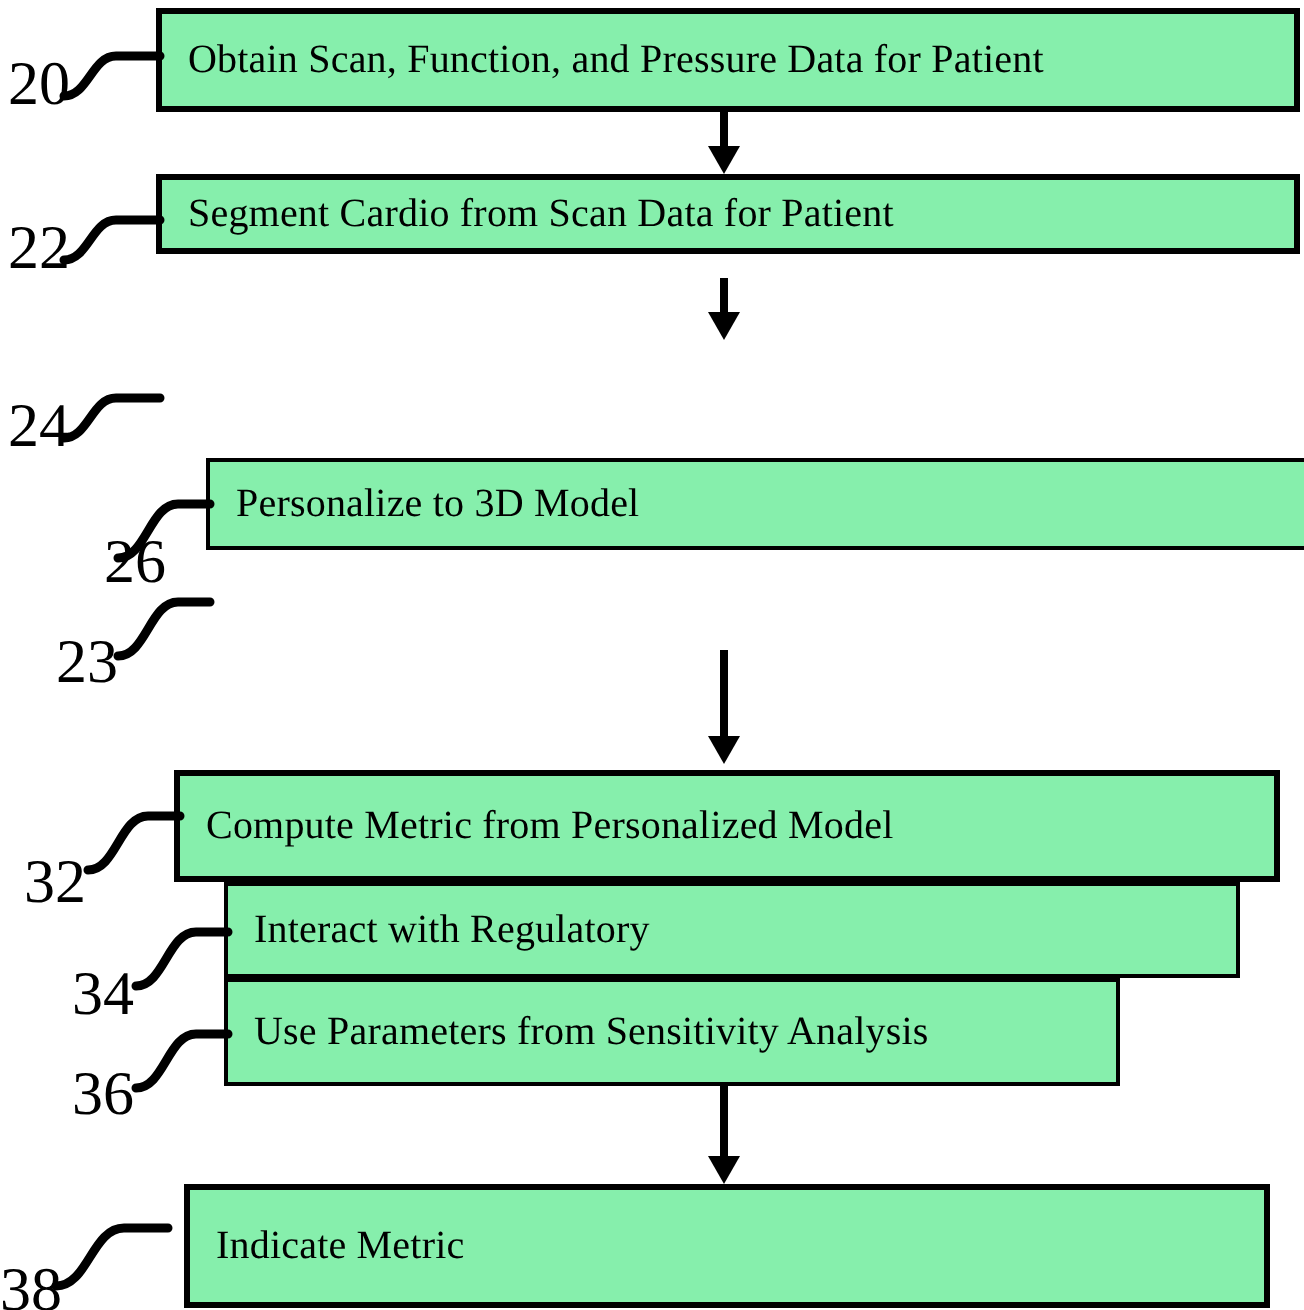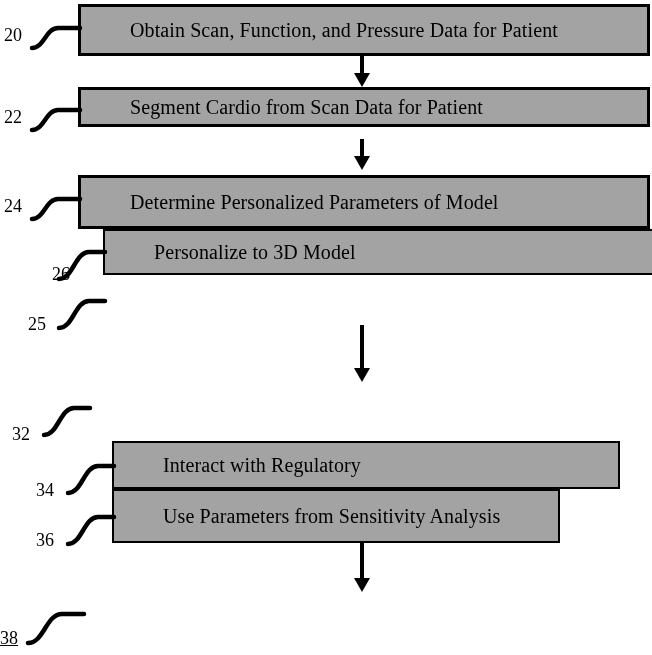--- a/index.html
+++ b/index.html
@@ -12,39 +12,38 @@
     width: 652px;
     height: 655px;
     background: #ffffff;
     overflow: hidden;
     font-family: "Liberation Serif", "DejaVu Serif", serif;
   }
   .node {
     position: absolute;
     box-sizing: border-box;
     border: 3px solid #000000;
-    background: #a3a3a3;
+    background: #86efac;
     display: flex;
     align-items: center;
-    padding-left: 36px;
   }
   .node.thin {
     border-width: 2px;
   }
   .node-label {
     font-size: 20px;
     line-height: 1;
     color: #000000;
     white-space: nowrap;
     padding-left: 13px;
     letter-spacing: 0.1px;
   }
   .ref {
     position: absolute;
-    font-size: 18px;
+    font-size: 31px;
     line-height: 1;
     color: #000000;
     white-space: nowrap;
   }
   .leader {
     position: absolute;
     overflow: visible;
   }
   .leader path {
     fill: none;
@@ -88,46 +87,46 @@
   <div class="ref" style="left:4px; top:108px;">22</div>
   <svg class="leader" style="left:30px; top:104px;" width="52" height="28" viewBox="0 0 52 28">
     <path d="M2 26 C 14 26, 16 6, 28 6 L 50 6"></path>
   </svg>
 
   <svg class="arrow" style="left:348px; top:139px;" width="28" height="32" viewBox="0 0 28 32">
     <line x1="14" y1="0" x2="14" y2="22"></line>
     <polygon points="14,31 6,17 22,17"></polygon>
   </svg>
 
-  <div class="node" style="left:78px; top:175px; width:572px; height:54px;">
-    <span class="node-label">Determine Personalized Parameters of Model</span>
-  </div>
   <div class="ref" style="left:4px; top:197px;">24</div>
   <svg class="leader" style="left:30px; top:193px;" width="52" height="28" viewBox="0 0 52 28">
     <path d="M2 26 C 14 26, 16 6, 28 6 L 50 6"></path>
   </svg>
 
   <div class="node thin" style="left:103px; top:229px; width:586px; height:46px;">
     <span class="node-label">Personalize to 3D Model</span>
   </div>
   <div class="ref" style="left:28px; top:265px;margin-left:24px;">26</div>
   <svg class="leader" style="left:57px; top:248px;" width="52" height="34" viewBox="0 0 52 34">
     <path d="M2 31 C 16 31, 18 4, 32 4 L 48 4"></path>
   </svg>
 
-  <div class="ref" style="left:28px; top:315px;">25</div>
+  <div class="ref" style="left:28px; top:315px;">23</div>
   <svg class="leader" style="left:57px; top:297px;" width="52" height="34" viewBox="0 0 52 34">
     <path d="M2 31 C 16 31, 18 4, 32 4 L 48 4"></path>
   </svg>
 
   <svg class="arrow" style="left:348px; top:325px;" width="28" height="58" viewBox="0 0 28 58">
     <line x1="14" y1="0" x2="14" y2="48"></line>
     <polygon points="14,57 6,43 22,43"></polygon>
   </svg>
 
+  <div class="node" style="left:87px; top:385px; width:553px; height:56px;">
+    <span class="node-label">Compute Metric from Personalized Model</span>
+  </div>
   <div class="ref" style="left:12px; top:425px;">32</div>
   <svg class="leader" style="left:42px; top:404px;" width="52" height="34" viewBox="0 0 52 34">
     <path d="M2 31 C 16 31, 18 4, 32 4 L 48 4"></path>
   </svg>
 
   <div class="node thin" style="left:112px; top:441px; width:508px; height:48px;">
     <span class="node-label">Interact with Regulatory</span>
   </div>
   <div class="ref" style="left:36px; top:481px;">34</div>
   <svg class="leader" style="left:66px; top:462px;" width="52" height="34" viewBox="0 0 52 34">
@@ -140,18 +139,21 @@
   <div class="ref" style="left:36px; top:531px;">36</div>
   <svg class="leader" style="left:66px; top:513px;" width="52" height="34" viewBox="0 0 52 34">
     <path d="M2 31 C 16 31, 18 4, 32 4 L 48 4"></path>
   </svg>
 
   <svg class="arrow" style="left:348px; top:543px;" width="28" height="50" viewBox="0 0 28 50">
     <line x1="14" y1="0" x2="14" y2="40"></line>
     <polygon points="14,49 6,35 22,35"></polygon>
   </svg>
 
+  <div class="node" style="left:92px; top:592px; width:543px; height:62px;">
+    <span class="node-label">Indicate Metric</span>
+  </div>
   <div class="ref" style="left:0px; top:629px;text-decoration:underline;">38</div>
   <svg class="leader" style="left:26px; top:610px;" width="62" height="36" viewBox="0 0 62 36">
     <path d="M2 33 C 18 33, 20 4, 36 4 L 58 4"></path>
   </svg>
 
 </div>
 
 </body></html>

